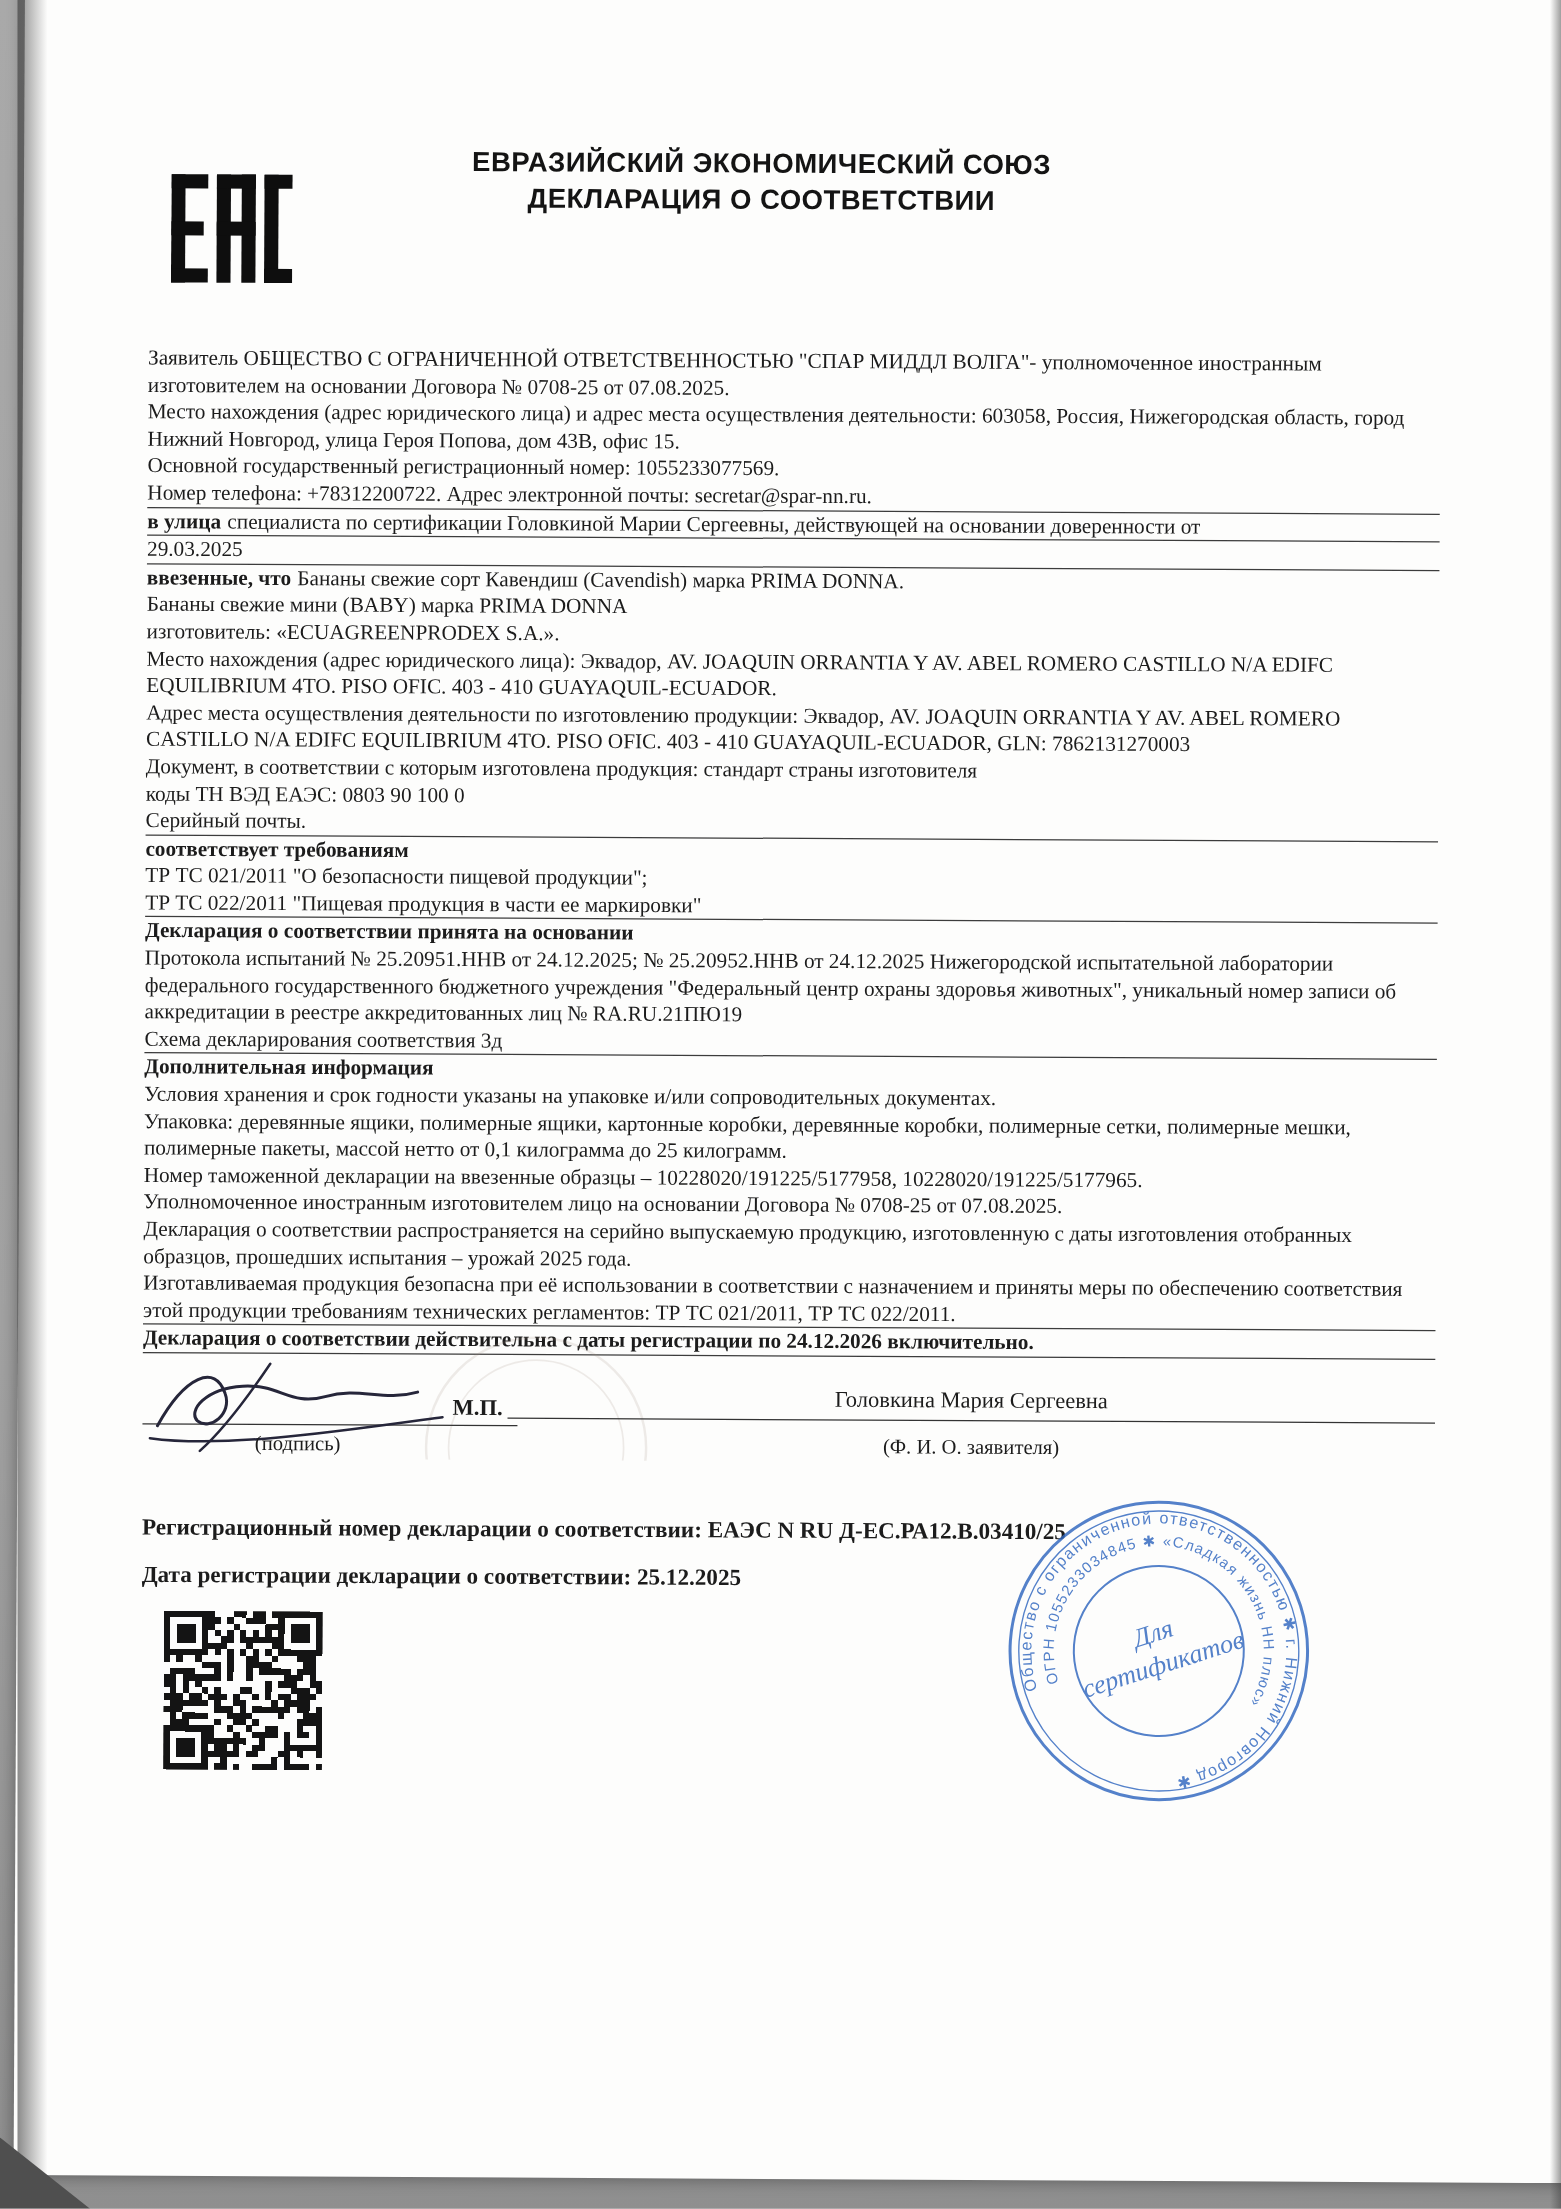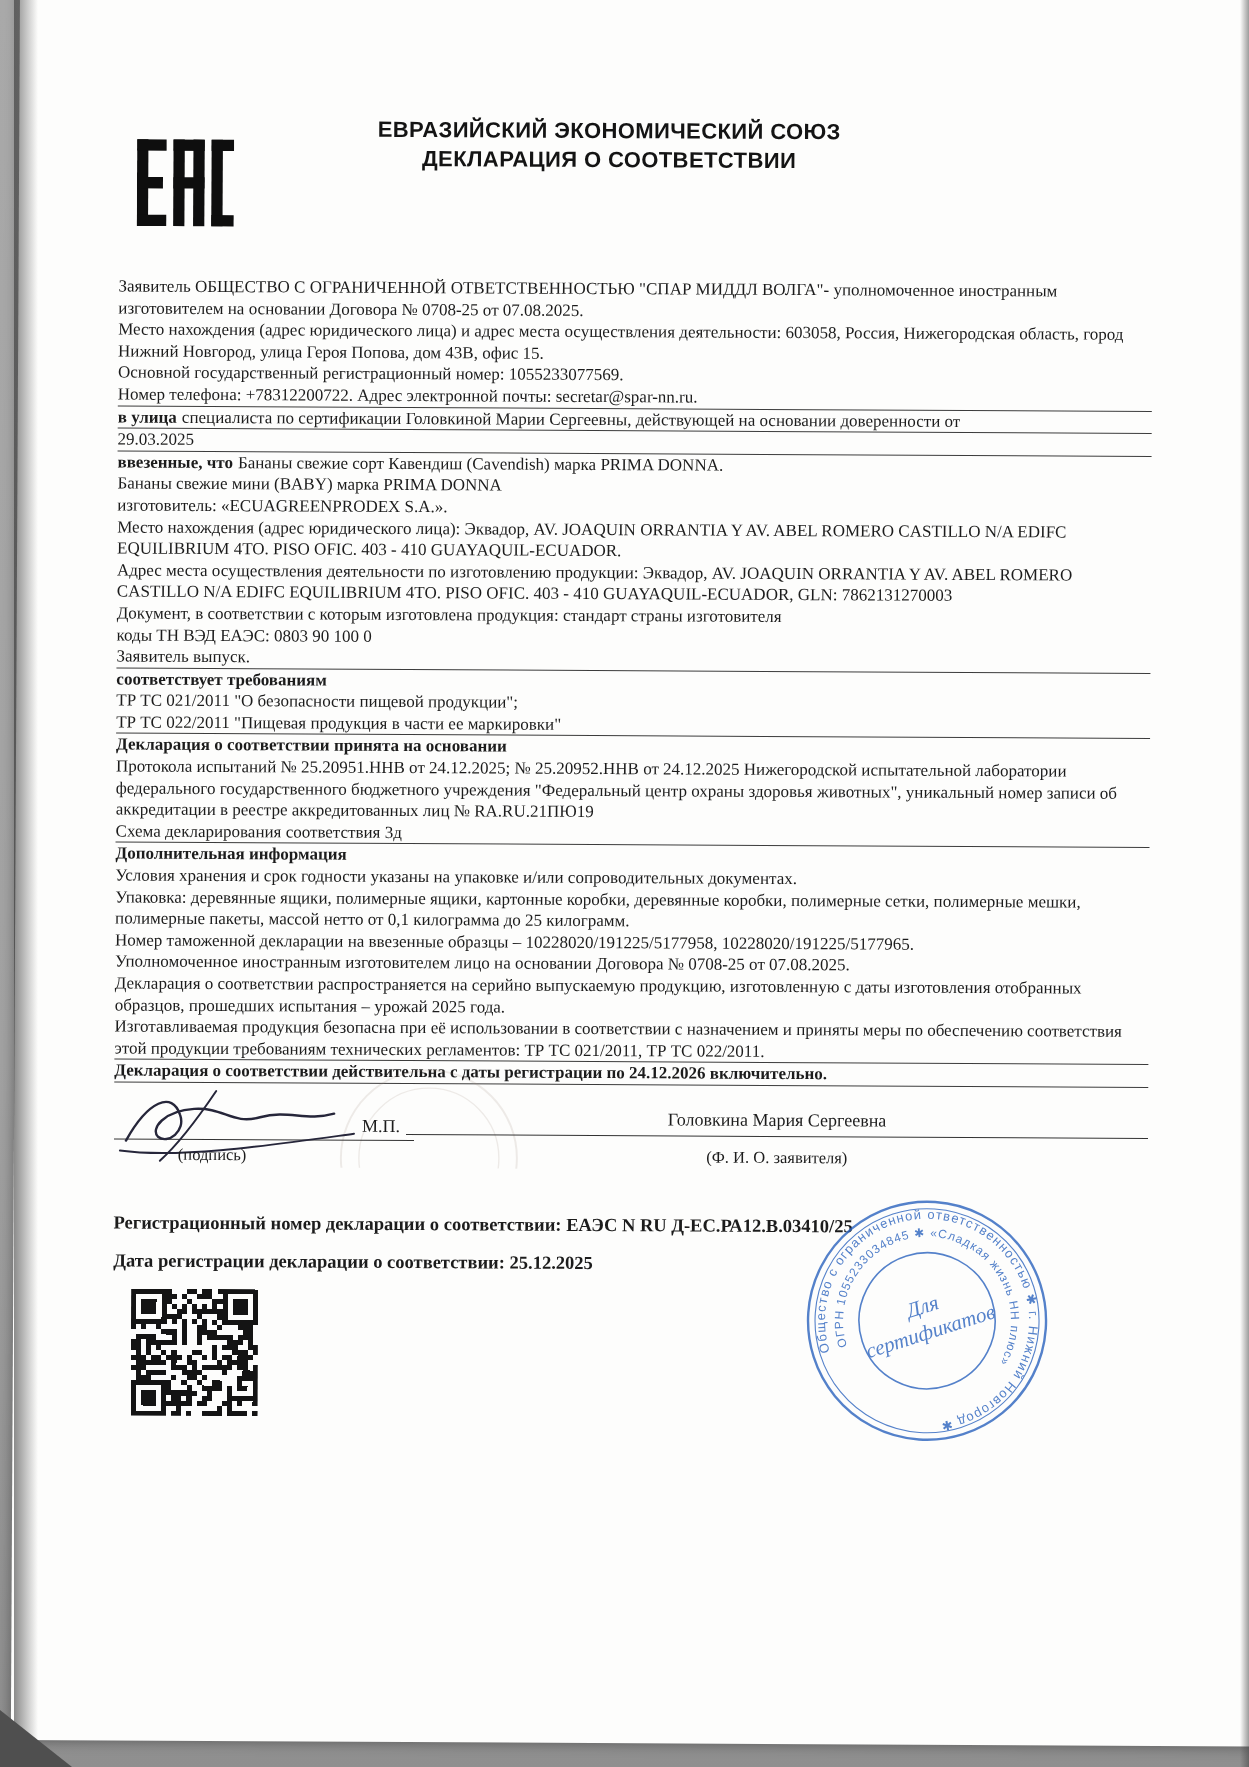--- a/index.html
+++ b/index.html
@@ -28,24 +28,24 @@
   .doc-body{margin:104px 112px 0 100px;font-size:17px;line-height:21.6px;}
   .para{margin:0;}
   .para.u{border-bottom:1.4px solid #3c3c3c;}
   .para.b{font-weight:bold;}
   .para.bu{font-weight:bold;border-bottom:1.4px solid #3c3c3c;}
   .para b{margin-right:5px;}
 
   .sig-row{position:relative;margin:16px 112px 0 100px;height:84px;}
   .signature{position:absolute;left:4px;top:-14px;}
   .ghost-stamp{position:absolute;left:190px;top:-52px;opacity:.16;}
-  .mp{position:absolute;left:248px;top:16px;font-weight:normal;font-size:18px;}
+  .mp{position:absolute;left:248px;top:16px;font-weight:bold;font-size:18px;}
   .name-line{position:absolute;left:292px;right:0;top:8px;text-align:center;
     font-size:18px;border-bottom:1.5px solid #333;padding-bottom:5px;}
-  .cap-sign{position:absolute;left:64px;top:46px;font-size:16.5px;}
+  .cap-sign{position:absolute;left:90px;top:46px;font-size:16.5px;}
   .cap-name{position:absolute;left:292px;right:0;top:46px;text-align:center;font-size:16.5px;}
   .sig-underline{position:absolute;left:0;width:300px;top:40px;border-bottom:1.4px solid #333;}
 
   .reg-block{margin:30px 112px 0 100px;font-weight:bold;font-size:18.5px;}
   .reg-line{margin-bottom:0;}
   .reg-line + .reg-line{margin-top:17px;}
 
   .qr{position:absolute;left:118px;top:1300px;}
   .stamp{position:absolute;left:782px;top:1196px;}
 </style>
@@ -83,21 +83,21 @@
         <div class="para u"><span>Номер телефона: +78312200722. Адрес электронной почты: secretar@spar-nn.ru.</span></div>
         <div class="para u"><b>в улица</b><span>специалиста по сертификации Головкиной Марии Сергеевны, действующей на основании доверенности от</span></div>
         <div class="para u"><span>29.03.2025</span></div>
         <div class="para"><b>ввезенные, что</b><span>Бананы свежие сорт Кавендиш (Cavendish) марка PRIMA DONNA.</span></div>
         <div class="para"><span>Бананы свежие мини (BABY) марка PRIMA DONNA</span></div>
         <div class="para"><span>изготовитель: «ECUAGREENPRODEX S.A.».</span></div>
         <div class="para"><span>Место нахождения (адрес юридического лица): Эквадор, AV. JOAQUIN ORRANTIA Y AV. ABEL ROMERO CASTILLO N/A EDIFC EQUILIBRIUM 4TO. PISO OFIC. 403 - 410 GUAYAQUIL-ECUADOR.</span></div>
         <div class="para"><span>Адрес места осуществления деятельности по изготовлению продукции: Эквадор, AV. JOAQUIN ORRANTIA Y AV. ABEL ROMERO CASTILLO N/A EDIFC EQUILIBRIUM 4TO. PISO OFIC. 403 - 410 GUAYAQUIL-ECUADOR, GLN: 7862131270003</span></div>
         <div class="para"><span>Документ, в соответствии с которым изготовлена продукция: стандарт страны изготовителя</span></div>
         <div class="para"><span>коды ТН ВЭД ЕАЭС: 0803 90 100 0</span></div>
-        <div class="para u"><span>Заявитель выпуск.</span></div>
+        <div class="para u"><span>Серийный почты.</span></div>
         <div class="para b"><span>соответствует требованиям</span></div>
         <div class="para"><span>ТР ТС 021/2011 "О безопасности пищевой продукции";</span></div>
         <div class="para u"><span>ТР ТС 022/2011 "Пищевая продукция в части ее маркировки"</span></div>
         <div class="para b"><span>Декларация о соответствии принята на основании</span></div>
         <div class="para"><span>Протокола испытаний № 25.20951.ННВ от 24.12.2025; № 25.20952.ННВ от 24.12.2025 Нижегородской испытательной лаборатории федерального государственного бюджетного учреждения "Федеральный центр охраны здоровья животных", уникальный номер записи об аккредитации в реестре аккредитованных лиц № RA.RU.21ПЮ19</span></div>
         <div class="para u"><span>Схема декларирования соответствия 3д</span></div>
         <div class="para b"><span>Дополнительная информация</span></div>
         <div class="para"><span>Условия хранения и срок годности указаны на упаковке и/или сопроводительных документах.</span></div>
         <div class="para"><span>Упаковка: деревянные ящики, полимерные ящики, картонные коробки, деревянные коробки, полимерные сетки, полимерные мешки, полимерные пакеты, массой нетто от 0,1 килограмма до 25 килограмм.</span></div>
         <div class="para"><span>Номер таможенной декларации на ввезенные образцы – 10228020/191225/5177958, 10228020/191225/5177965.</span></div>

